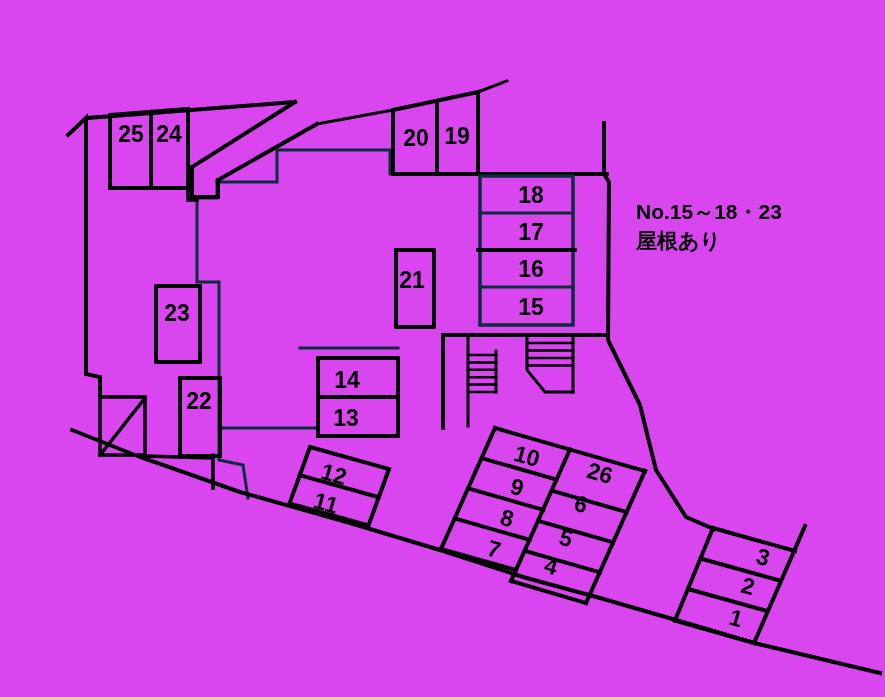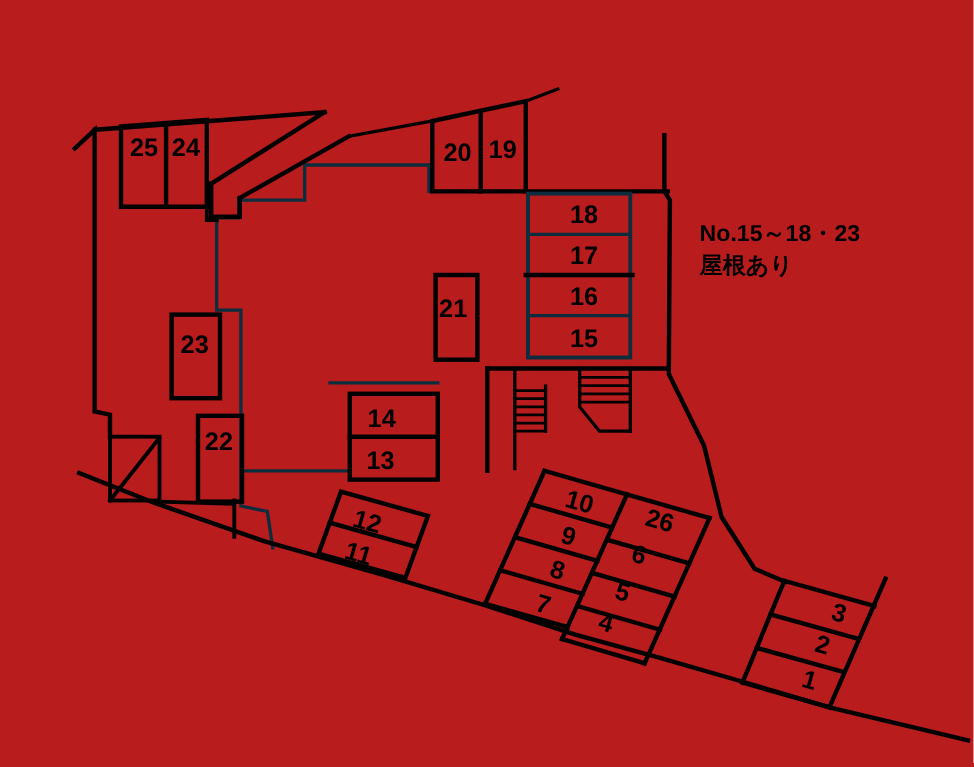--- a/index.html
+++ b/index.html
@@ -1,16 +1,16 @@
 <!DOCTYPE html>
 <html><head>
 <meta charset="utf-8">
 <style>
   html,body{margin:0;padding:0;background:#ffffff;}
-  .stage{position:relative;width:885px;height:697px;background:#b91c1c;overflow:hidden;
+  .stage{position:relative;width:885px;height:697px;background:#d946ef;overflow:hidden;
          font-family:"Liberation Sans", sans-serif;}
   svg{display:block;}
   .blk{stroke:#000000;fill:none;stroke-linecap:square;stroke-linejoin:miter;}
   .teal{fill:none;stroke-linecap:square;stroke-linejoin:miter;}
   .w4{stroke-width:4;}
   .w35{stroke-width:3.5;}
   .w3{stroke-width:3;}
   .w25{stroke-width:2.5;}
   .num{font-family:"Liberation Sans", sans-serif;font-weight:bold;font-size:23px;fill:#000;}
   .note-text{font-family:"Liberation Sans", sans-serif;font-weight:bold;font-size:21px;fill:#000;}

